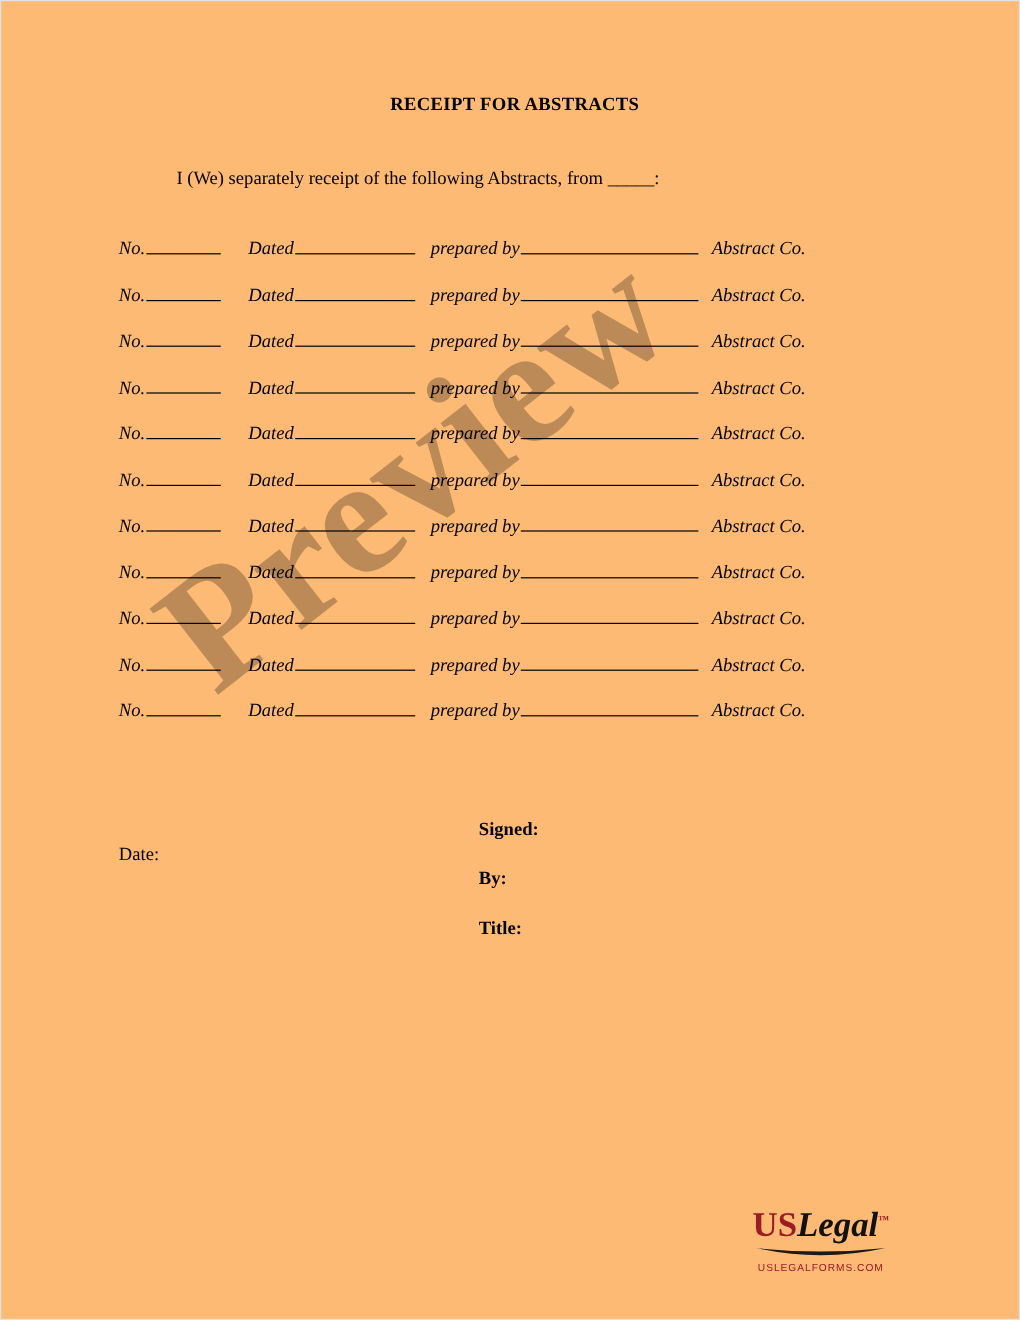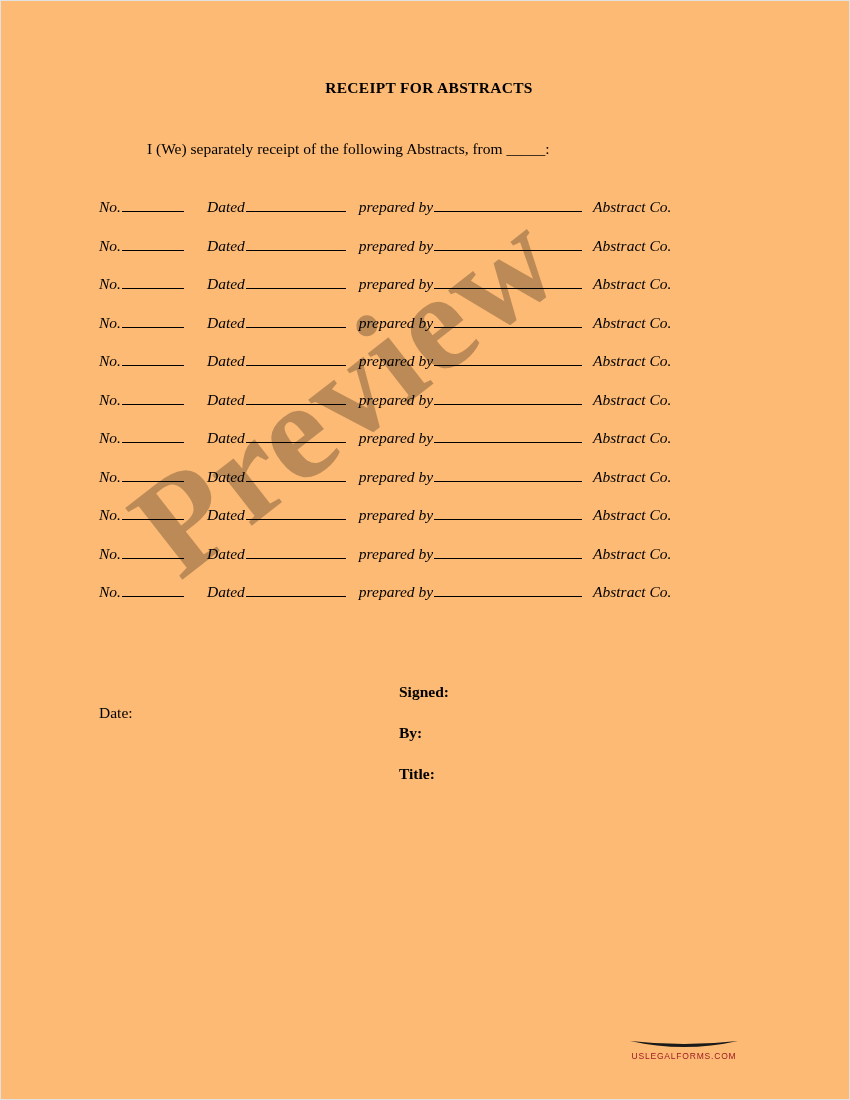--- a/index.html
+++ b/index.html
@@ -239,20 +239,21 @@
       </div>
     </div>
 
   </div>
 
   <div class="watermark">
     <div class="wm-text">Preview</div>
   </div>
 
   <div class="footer-logo">
+    <div class="logo-main"><span class="us">US</span><span class="legal">Legal</span><span class="logo-tm">™</span></div>
     <div class="logo-swoosh">
       <svg width="120" height="12" viewBox="0 0 120 12" xmlns="http://www.w3.org/2000/svg">
         <path d="M6 2 Q 60 14 114 2 Q 60 8 6 2 Z" fill="#1a1a1a"></path>
       </svg>
     </div>
     <div class="logo-sub">USLEGALFORMS.COM</div>
   </div>
 
 </div>
 

